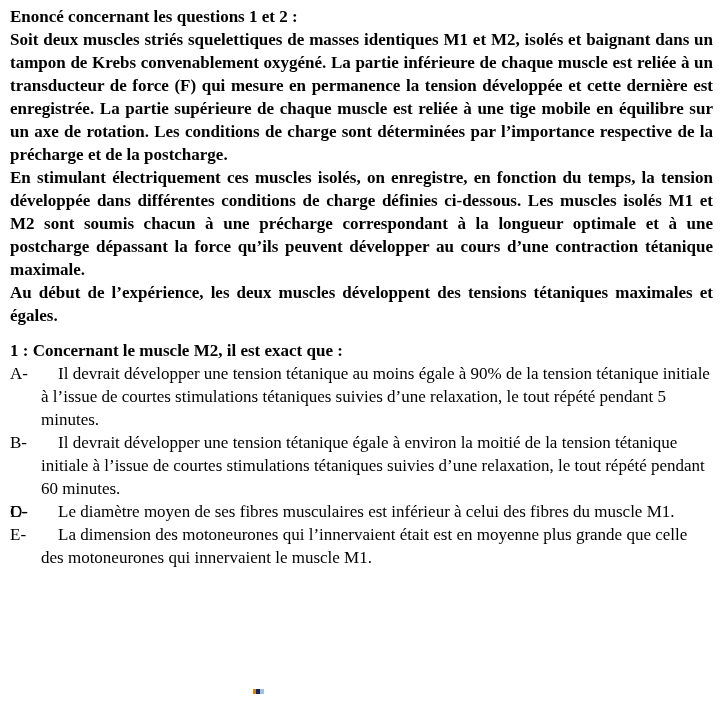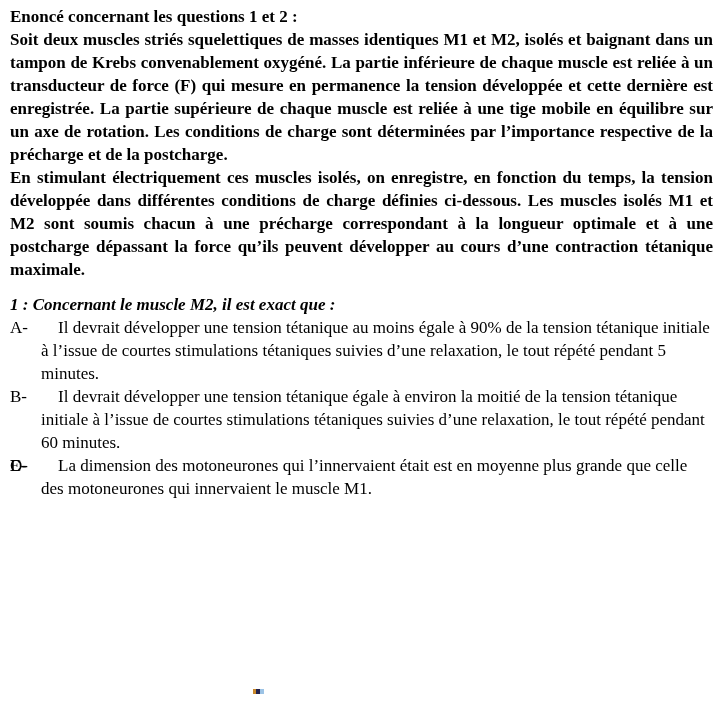--- a/index.html
+++ b/index.html
@@ -29,21 +29,20 @@
     text-align: justify;
   }
   .intro p.heading {
     text-align: left;
   }
   .q-title {
     margin: 12px 0 0 0;
     font-weight: bold;
     font-size: 17px;
     line-height: 23px;
-    font-style: italic;
   }
   .options {
     margin: 0;
   }
   .option {
     position: relative;
     padding-left: 31px;
     text-indent: 17px;
     font-size: 17px;
     line-height: 23px;
@@ -72,39 +71,41 @@
 </style>
 </head>
 <body>
 
 <div class="page">
 
   <div class="intro">
     <p class="heading">Enoncé concernant les questions 1 et 2 :</p>
     <p>Soit deux muscles striés squelettiques de masses identiques M1 et M2, isolés et baignant dans un tampon de Krebs convenablement oxygéné. La partie inférieure de chaque muscle est reliée à un transducteur de force (F) qui mesure en permanence la tension développée et cette dernière est enregistrée. La partie supérieure de chaque muscle est reliée à une tige mobile en équilibre sur un axe de rotation. Les conditions de charge sont déterminées par l’importance respective de la précharge et de la postcharge.</p>
     <p>En stimulant électriquement ces muscles isolés, on enregistre, en fonction du temps, la tension développée dans différentes conditions de charge définies ci-dessous.  Les muscles isolés M1 et M2 sont soumis chacun à une précharge correspondant à la longueur optimale et à une postcharge dépassant la force qu’ils peuvent développer au cours d’une contraction tétanique maximale.</p>
+    <p>Au début de l’expérience, les deux muscles développent des tensions tétaniques maximales et égales.</p>
   </div>
 
   <div>
     <p class="q-title">1 : Concernant le muscle M2, il est exact que :</p>
 
     <div class="options">
       <div class="option">
         <span class="letter">A-</span>
         <span>Il devrait développer une tension tétanique au moins égale à 90% de la tension tétanique initiale à l’issue de courtes stimulations tétaniques suivies d’une relaxation, le tout répété pendant 5 minutes.</span>
       </div>
       <div class="option">
         <span class="letter">B-</span>
         <span>Il devrait développer une tension tétanique égale à environ la moitié de la tension tétanique initiale à l’issue de courtes stimulations tétaniques suivies d’une relaxation, le tout répété pendant 60 minutes.</span>
       </div>
       <div class="option">
         <span class="letter">C-</span>
       </div>
       <div class="option">
         <span class="letter">D-</span>
+        <span>Le diamètre moyen de ses fibres musculaires est inférieur à celui des fibres du muscle M1.</span>
       </div>
       <div class="option">
         <span class="letter">E-</span>
         <span>La dimension des motoneurones qui l’innervaient était est en moyenne plus grande que celle des motoneurones qui innervaient le muscle M1.</span>
       </div>
     </div>
   </div>
 
   <div class="fragment" style="--frag-left: #c8882a; --frag-mid: #22224e; --frag-right: #9cc3e5;"></div>
 

